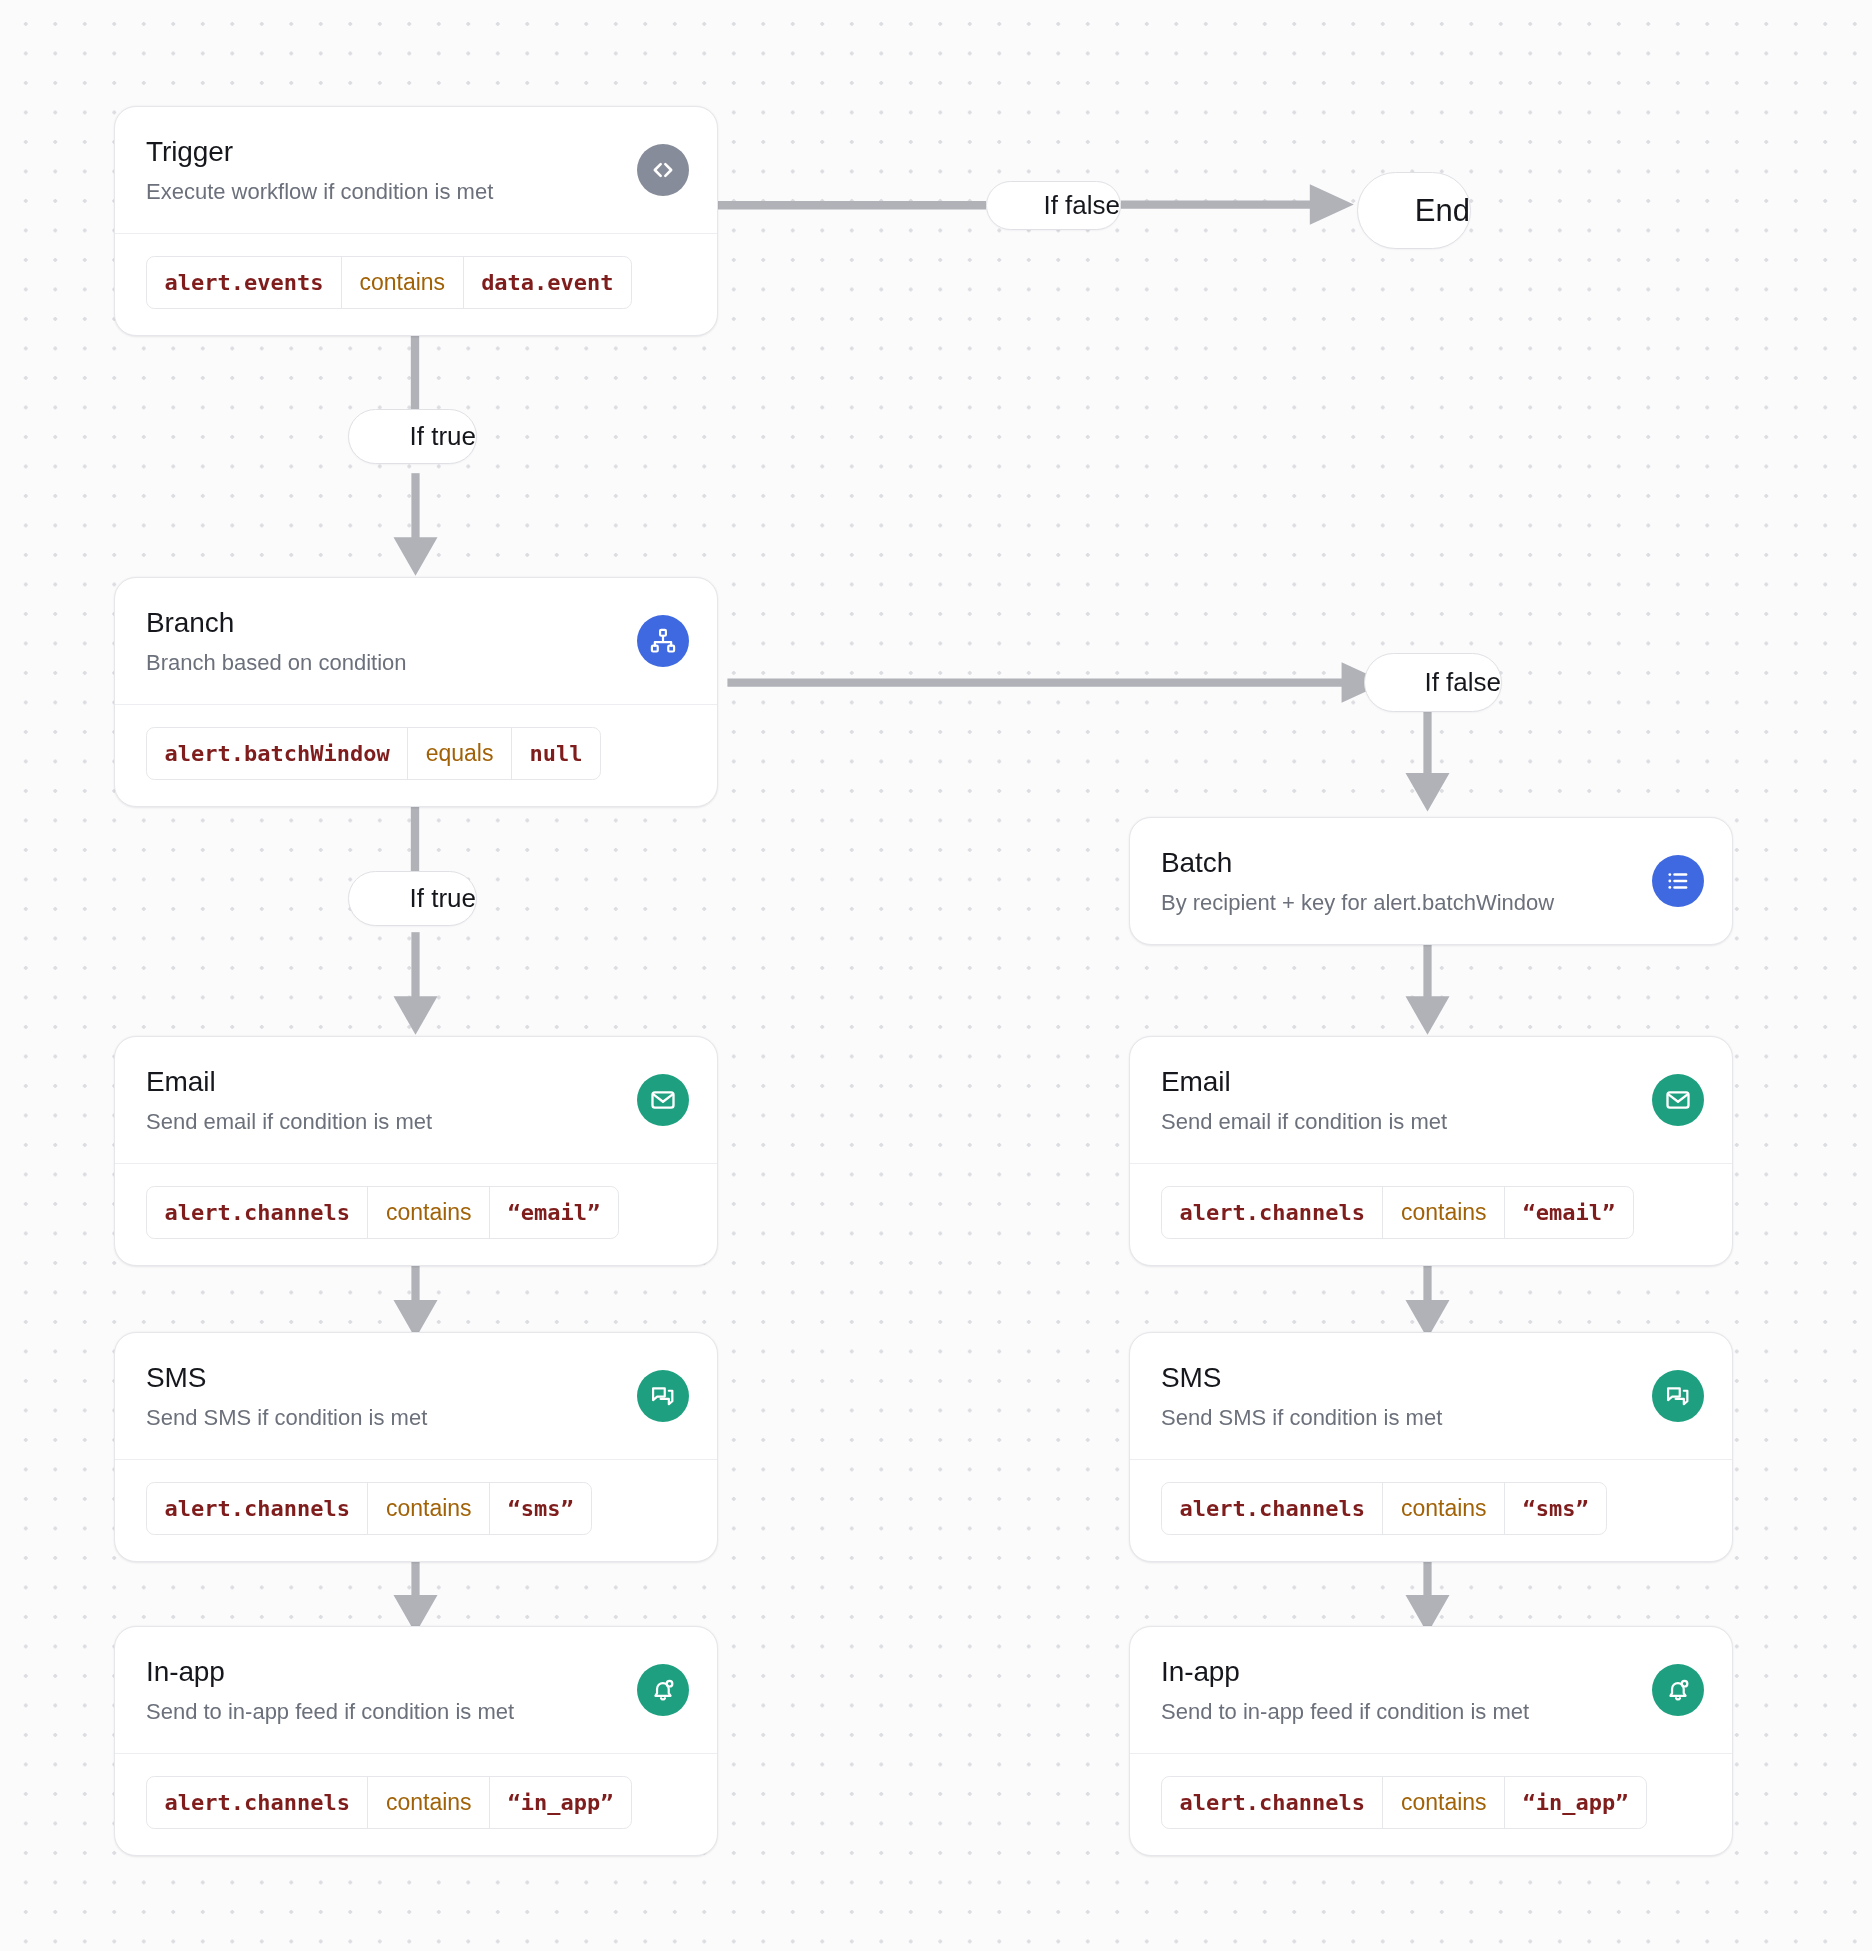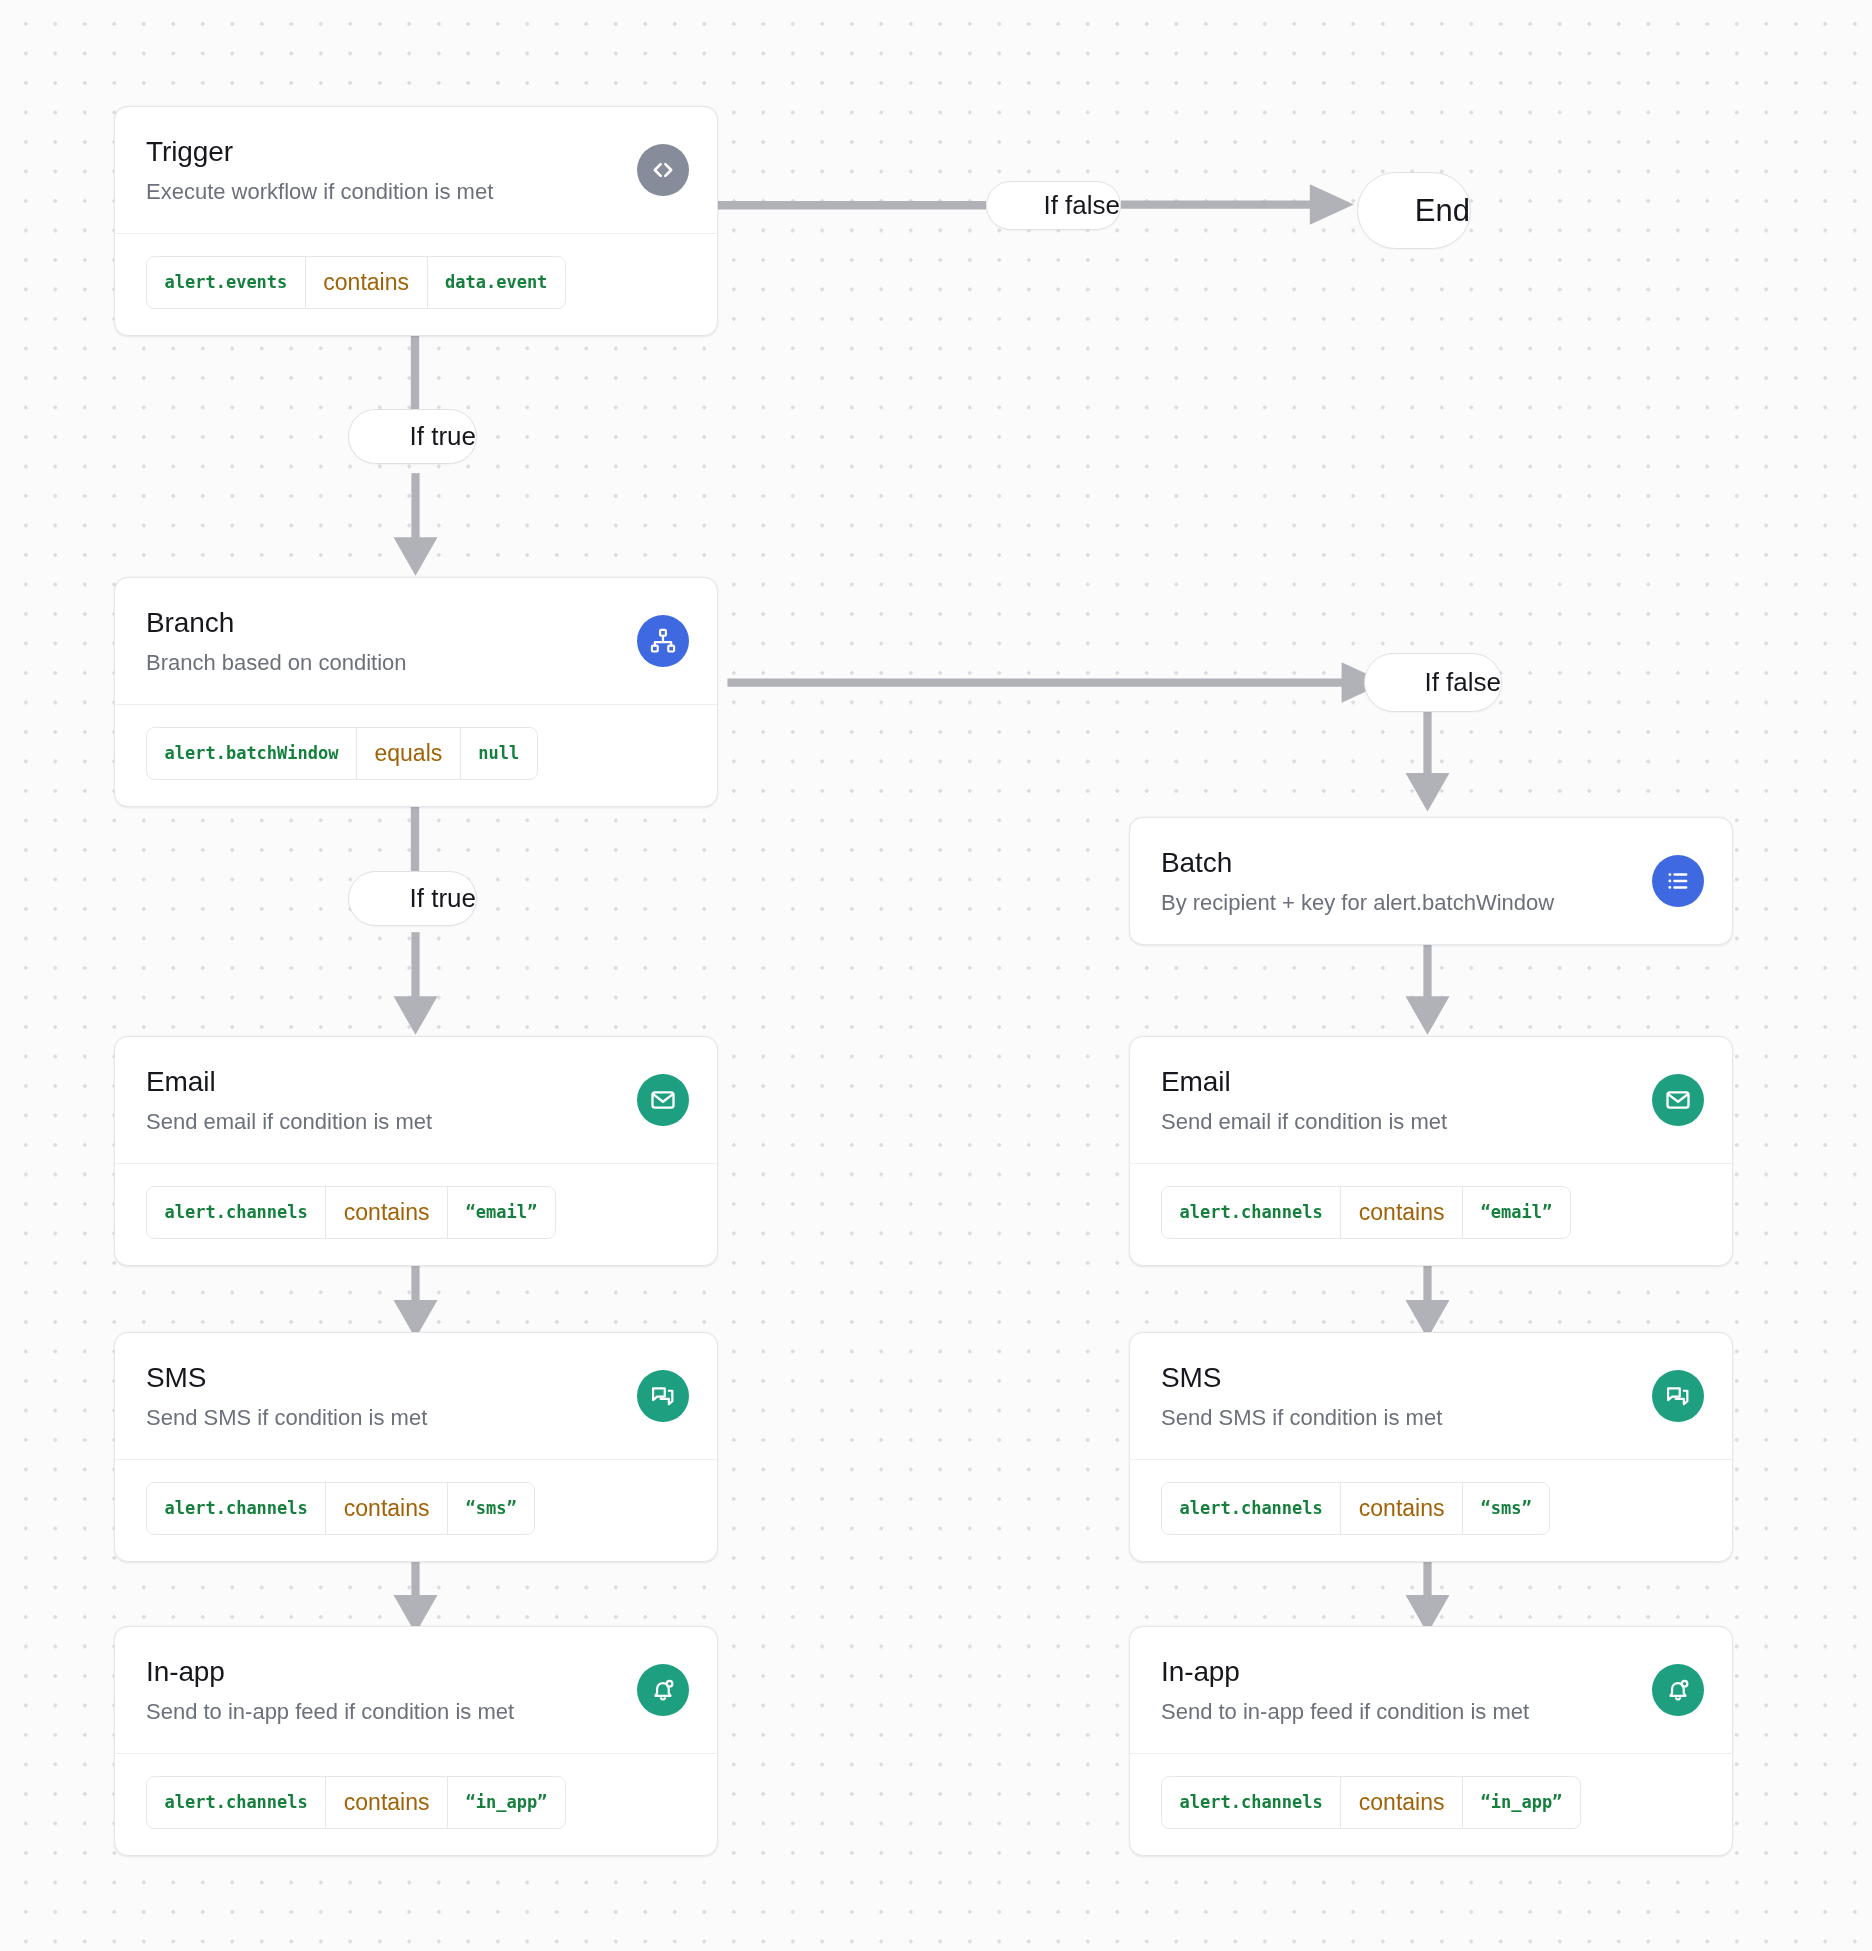--- a/index.html
+++ b/index.html
@@ -20,21 +20,21 @@
     background-image: radial-gradient(circle, #dcdde1 1.8px, transparent 1.9px);
     background-size: 29.5px 29.5px;
     background-position: 11px 9.2px;
   }
 
   
   .node {
     position: absolute;
     background: #ffffff;
     border: 0.9px solid #e6e7ea;
-    border-radius: 14px;
+    border-radius: 22px;
     box-shadow: 0 0.9px 1.8px rgba(16,24,40,0.05), 0 0.9px 2.8px rgba(16,24,40,0.04);
     overflow: hidden;
   }
   .node-head {
     position: relative;
     padding: 28px 31px 28px 31px;
     min-height: 109px;
   }
   .node-title {
     font-size: 28px;
@@ -81,22 +81,22 @@
   .cond-cell {
     padding: 10px 17.5px;
     font-size: 23px;
     line-height: 1.35;
     white-space: nowrap;
     display: flex;
     align-items: center;
   }
   .cond-field, .cond-value {
     font-family: "DejaVu Sans Mono", monospace;
-    color: #15803d;
-    font-size: 17px;
+    color: #7f1d1d;
+    font-size: 22px;
     font-weight: bold;
   }
   .cond-op {
     font-family: Liberation Sans, sans-serif;
     color: #a16207;
     border-left: 0.9px solid #e6e7ea;
     border-right: 0.9px solid #e6e7ea;
   }
 
   

